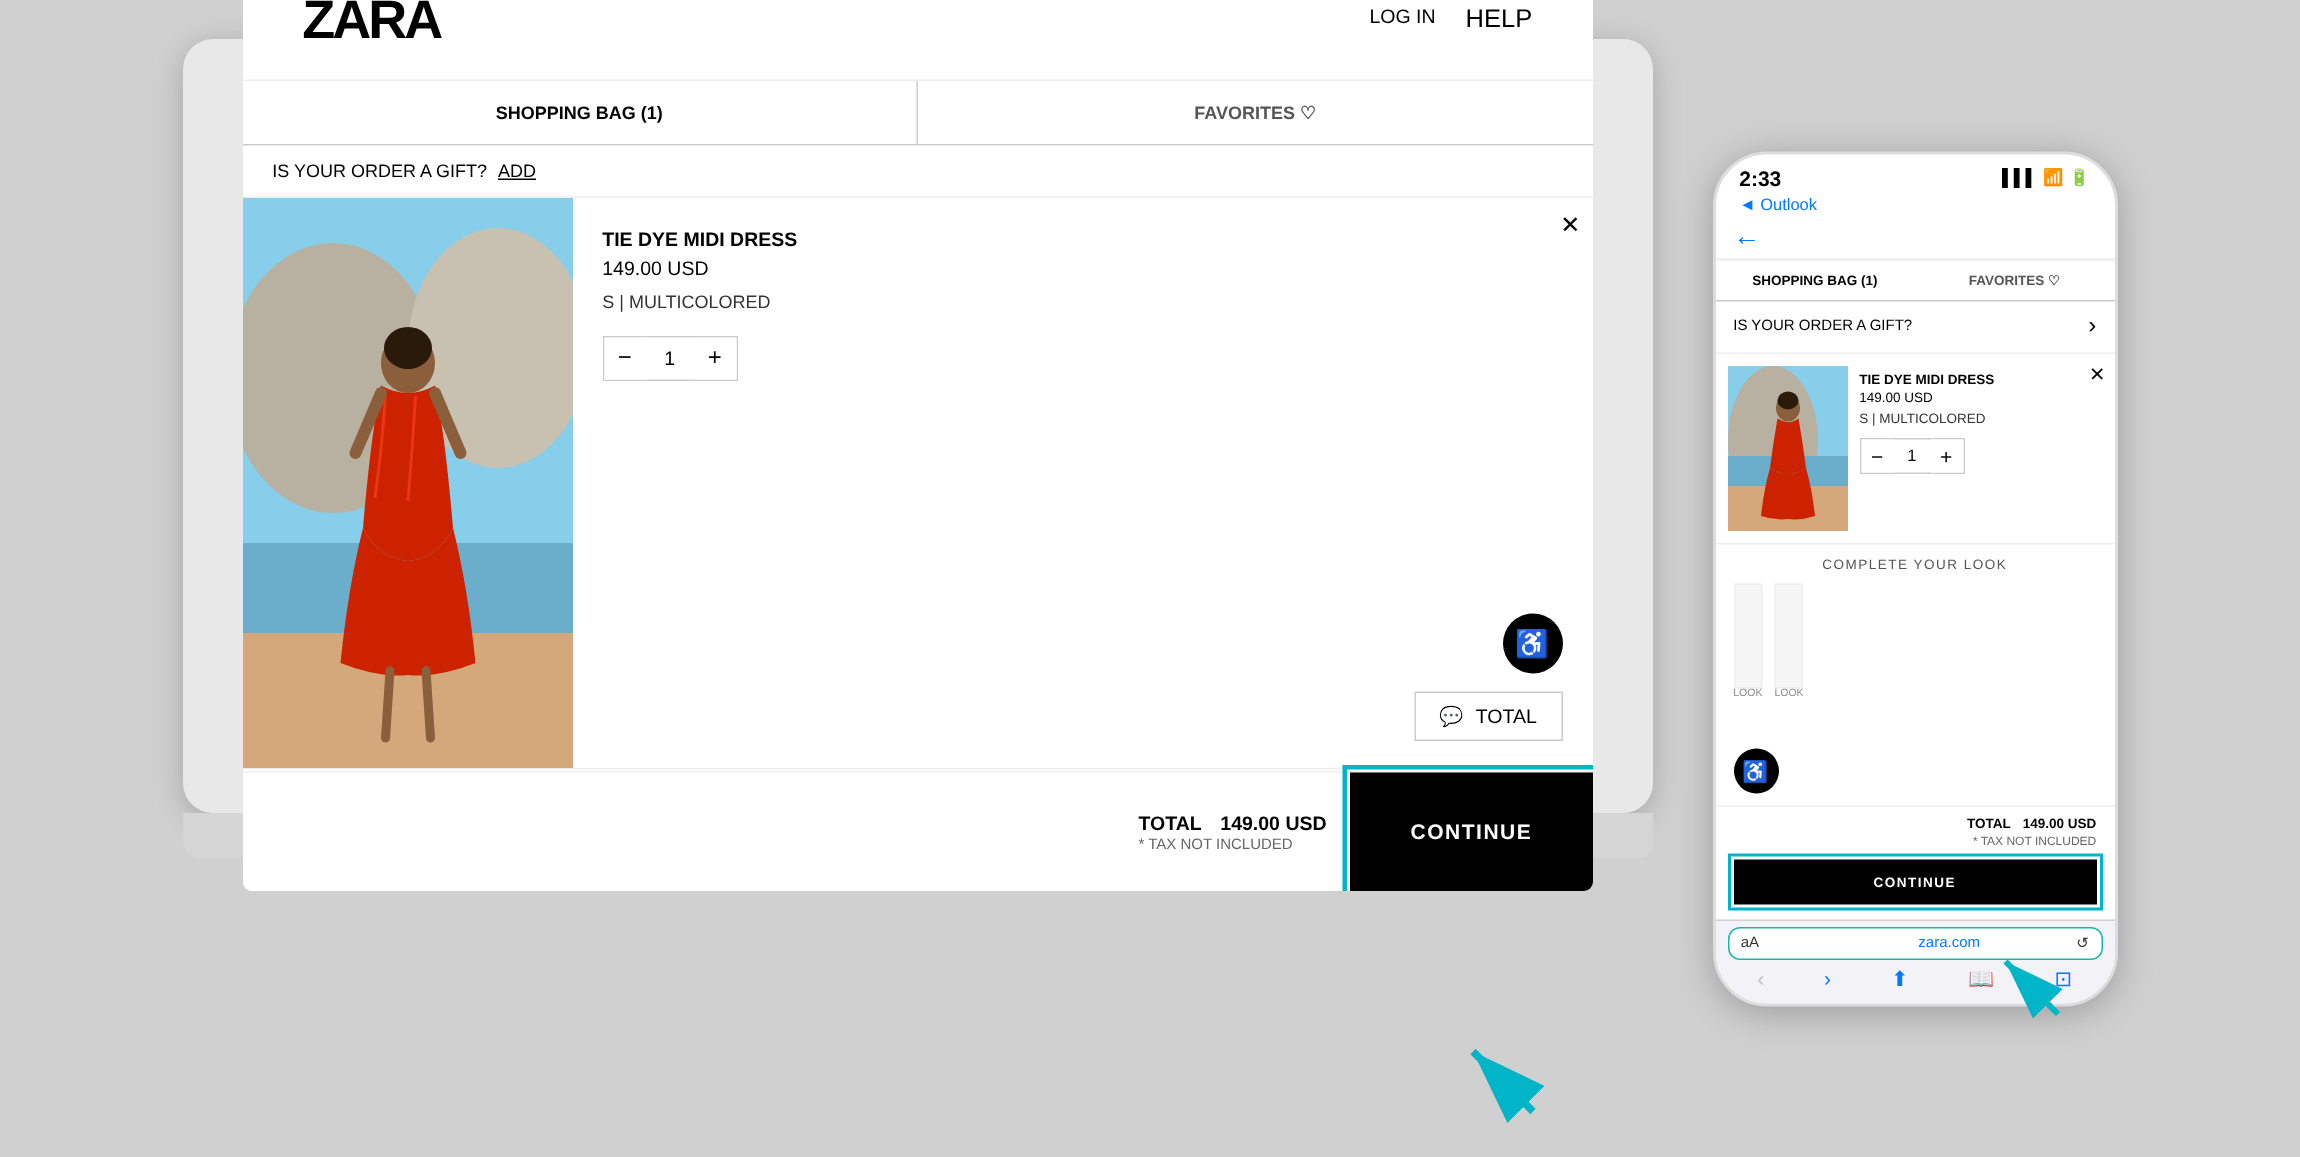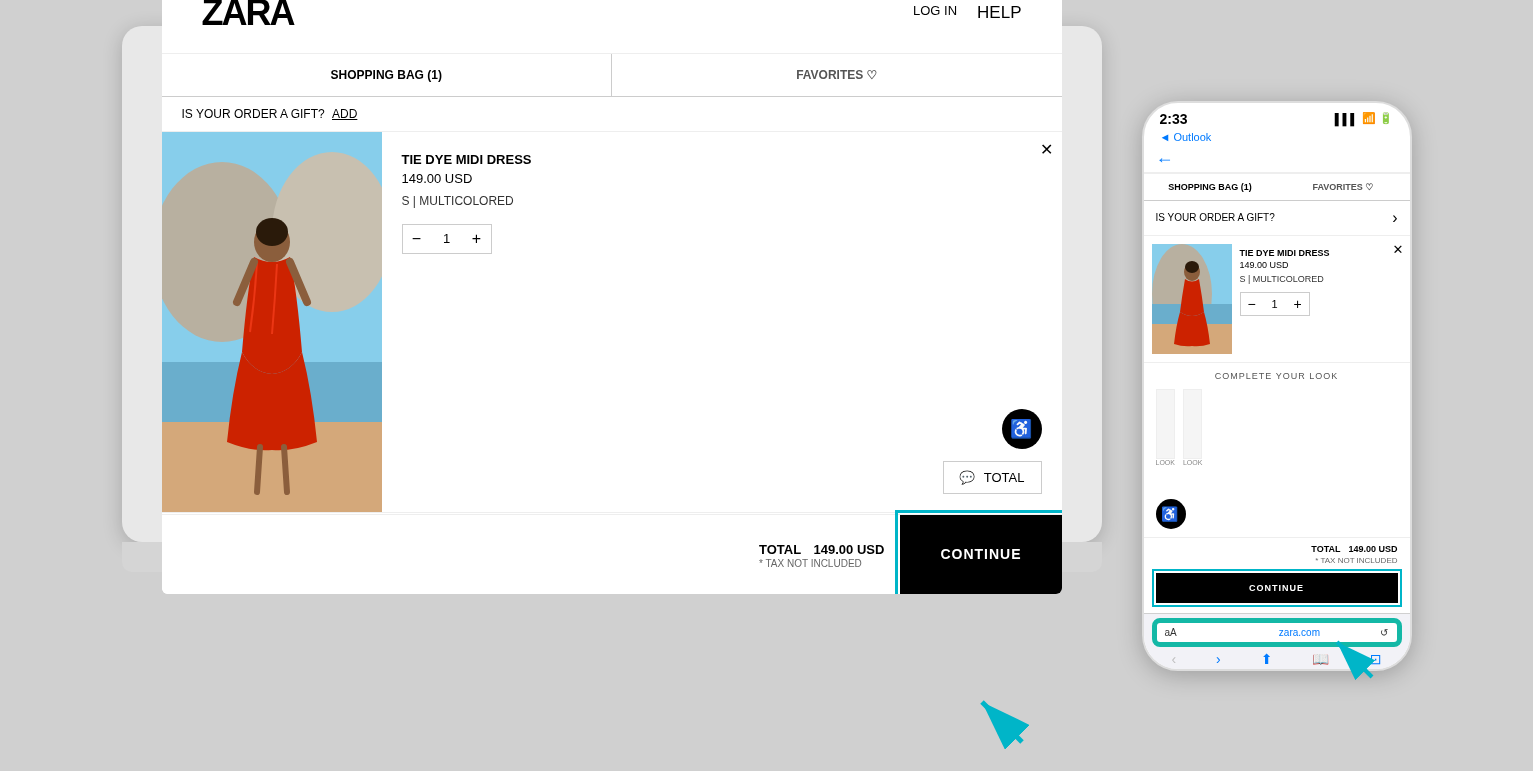--- a/index.html
+++ b/index.html
@@ -466,21 +466,21 @@
     .mobile-browser-url {
       display: flex;
       align-items: center;
       background: #fff;
       border-radius: 8px;
       padding: 4px 8px;
       font-size: 10px;
       color: #333;
       justify-content: space-between;
       margin-bottom: 4px;
-      border: 5px solid #14b8a6;
+      border: 1px solid #14b8a6;
     }
     .mobile-browser-nav {
       display: flex;
       justify-content: space-around;
       align-items: center;
     }
     .mobile-nav-btn {
       font-size: 14px;
       color: #007aff;
       cursor: pointer;

